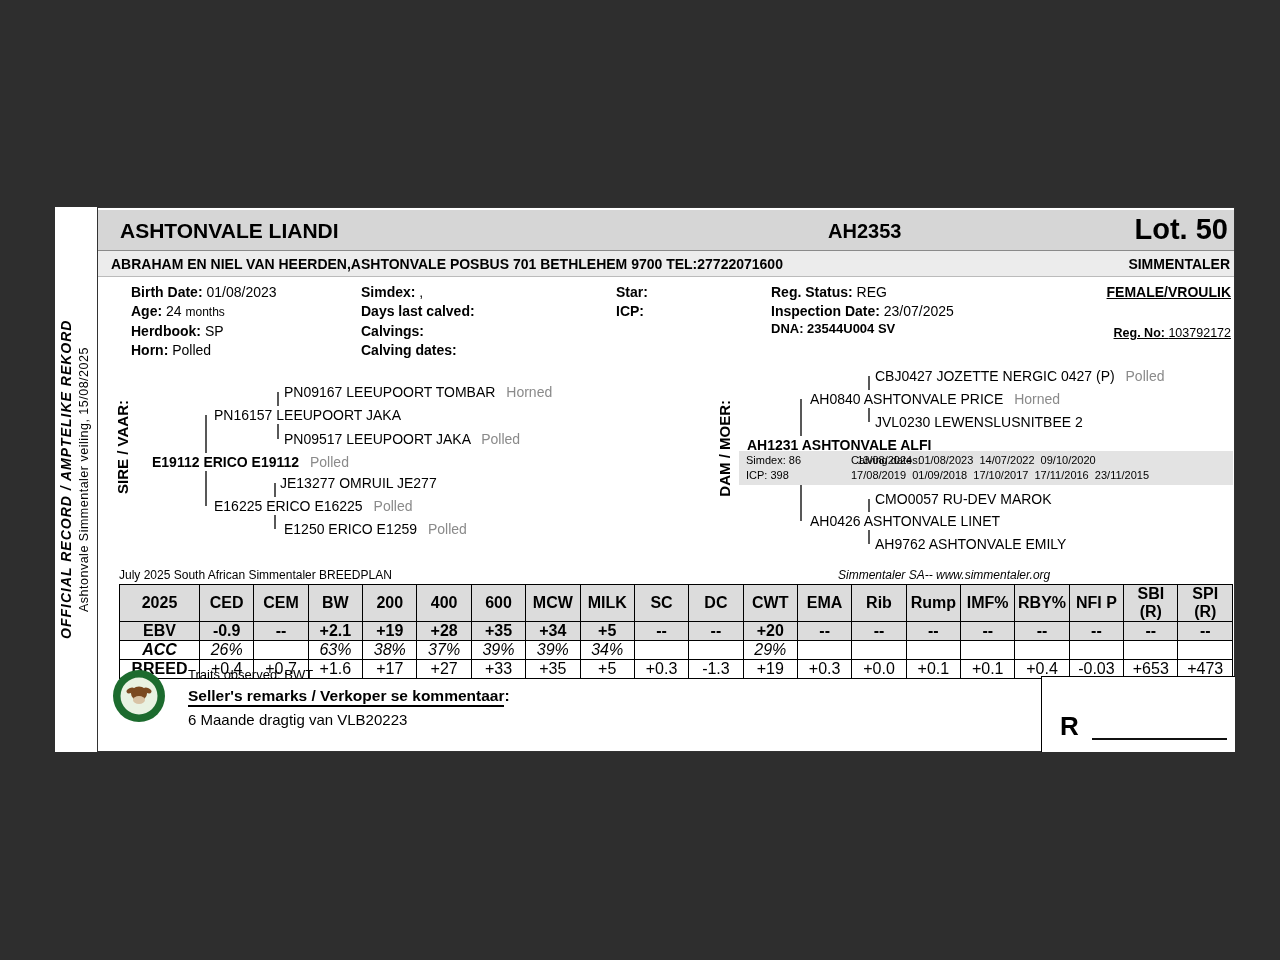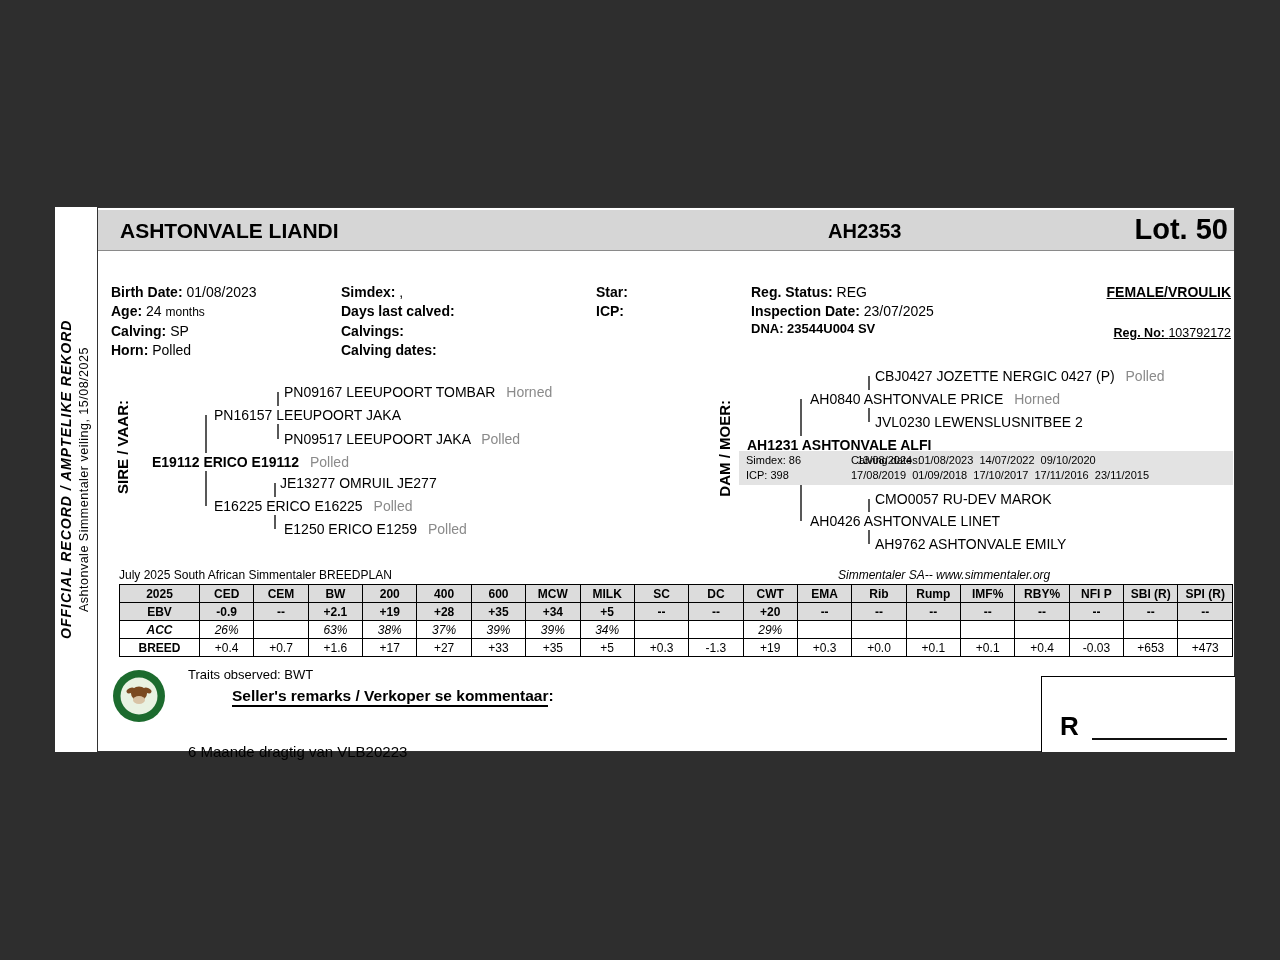--- a/index.html
+++ b/index.html
@@ -17,55 +17,55 @@
 
   .titlebar { position:absolute; left:0; top:2px; width:100%; height:41px; background:#d6d6d6; border-bottom:1px solid #8a8a8a; }
   .titlebar .name { position:absolute; left:22px; top:9px; font-size:21px; font-weight:bold; }
   .titlebar .reg  { position:absolute; left:730px; top:10px; font-size:20px; font-weight:bold; }
   .titlebar .lot  { position:absolute; right:6px; top:3px; font-size:29px; font-weight:bold; }
 
   .addressbar { position:absolute; left:0; top:43px; width:100%; height:26px; background:#ececec; border-bottom:1px solid #bbb; }
   .addressbar .seller { position:absolute; left:13px; top:5px; font-size:14px; font-weight:bold; }
   .addressbar .breed  { position:absolute; right:4px; top:5px; font-size:14px; font-weight:bold; }
 
-  .inf { position:absolute; font-size:14px; white-space:nowrap; }
+  .inf { position:absolute; font-size:14px; white-space:nowrap;margin-left:20px; }
   .inf b { font-weight:bold; }
   .inf .small { font-size:12px; }
   .inf.right { text-align:center;text-decoration:underline; }
 
   
   .tree-svg { position:absolute; left:0; top:0; pointer-events:none; }
   .panel-label { position:absolute; writing-mode:vertical-rl; transform:rotate(180deg);
                  font-weight:bold; font-size:15px; white-space:nowrap; }
   .ped { position:absolute; height:18px; line-height:18px; font-size:14px; white-space:nowrap;
          background:#fff; padding:0 5px 0 3px; }
   .ped.major { font-weight:bold; }
   .ped .horn { color:#8a8a8a; margin-left:7px; font-weight:normal; }
   .dam-stats { position:absolute; left:641px; top:243px; width:494px; height:34px; background:#e3e3e3; font-size:11px; }
   .dam-stats span { position:absolute; white-space:pre; }
 
   
   .bp-cap-l { position:absolute; left:21px; top:360px; font-size:12px;text-align:right; }
   .bp-cap-r { position:absolute; left:740px; top:360px; font-size:12px; font-style:italic; }
-  table.bp { position:absolute; left:21px; top:376px; width:1114px; border-collapse:collapse; table-layout:fixed; font-size:12px; }
+  table.bp { position:absolute; left:21px; top:376px; width:1114px; border-collapse:collapse; table-layout:fixed; font-size:16px; }
   table.bp th, table.bp td { border:1px solid #000; text-align:center; height:18px; padding:0 1px; overflow:hidden; }
   table.bp th:first-child, table.bp td:first-child { width:80px; }
   table.bp thead th { background:#dcdcdc; font-weight:bold; }
   tr.row-ebv th, tr.row-ebv td { background:#dcdcdc; font-weight:bold; }
   tr.row-acc { font-style:italic; }
   tr.row-acc th { font-weight:bold; }
   tr.row-breed th { font-weight:bold; }
   tr.row-breed td { font-weight:normal; }
 
   
   .logo { position:absolute; left:14px; top:461px; }
   .traits { position:absolute; left:90px; top:459px; font-size:13px; }
   .remarks-label { position:absolute; left:90px; top:479px; font-size:15.5px; font-weight:bold; }
-  .remarks-label .u { border-bottom:2px solid #000; padding-bottom:1px;margin-left:44px; }
-  .remarks-text { position:absolute; left:90px; top:503px; font-size:15px;margin-top:32px; }
+  .remarks-label .u { border-bottom:2px solid #000; padding-bottom:1px; }
+  .remarks-text { position:absolute; left:90px; top:503px; font-size:15px; }
   .price-box { position:absolute; left:943px; top:468px; width:194px; height:76px;
                border-top:1px solid #000; border-left:1px solid #000; background:#fff; }
   .price-box .cur { position:absolute; left:18px; bottom:10px; font-size:26px; font-weight:bold; }
   .price-box .line { position:absolute; left:50px; bottom:12px; width:135px; border-bottom:2px solid #111; }
 </style>
 </head>
 <body>
 
 <div class="paper">
 
@@ -73,20 +73,24 @@
   <div class="side-line l2">Ashtonvale Simmentaler veiling, 15/08/2025</div>
 
   <div class="content">
 
     <div class="titlebar">
       <span class="name">ASHTONVALE LIANDI</span>
       <span class="reg">AH2353</span>
       <span class="lot">Lot. 50</span>
     </div>
 
+    <div class="addressbar">
+      <span class="seller">ABRAHAM EN NIEL VAN HEERDEN,ASHTONVALE POSBUS 701 BETHLEHEM 9700 TEL:27722071600</span>
+      <span class="breed">SIMMENTALER</span>
+    </div>
 
     <div class="inf" style="left:13px;top:76px">
       <b>Birth Date:</b>
       <span>01/08/2023</span>
     </div>
     <div class="inf" style="left:243px;top:76px">
       <b>Simdex:</b>
       <span>,</span>
     </div>
     <div class="inf" style="left:498px;top:76px">
@@ -108,21 +112,21 @@
     </div>
     <div class="inf" style="left:498px;top:95px">
       <b>ICP:</b>
     </div>
     <div class="inf" style="left:653px;top:95px">
       <b>Inspection Date:</b>
       <span>23/07/2025</span>
     </div>
 
     <div class="inf" style="left:13px;top:115px">
-      <b>Calving:</b>
+      <b>Herdbook:</b>
       <span>SP</span>
     </div>
     <div class="inf" style="left:243px;top:115px">
       <b>Calvings:</b>
     </div>
     <div class="inf" style="left:653px;top:113px;font-size:13px;font-weight:bold">DNA: 23544U004 SV</div>
     <div class="inf right" style="right:3px;top:118px;font-size:12.5px">
       <b>Reg. No:</b>
       <span>103792172</span>
     </div>

